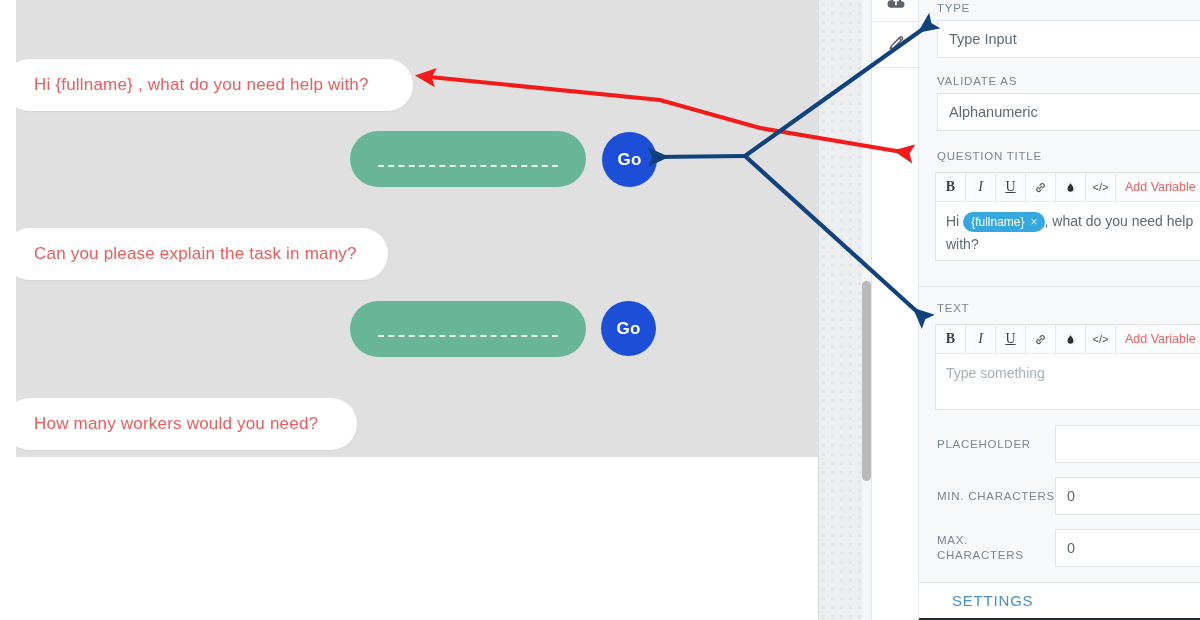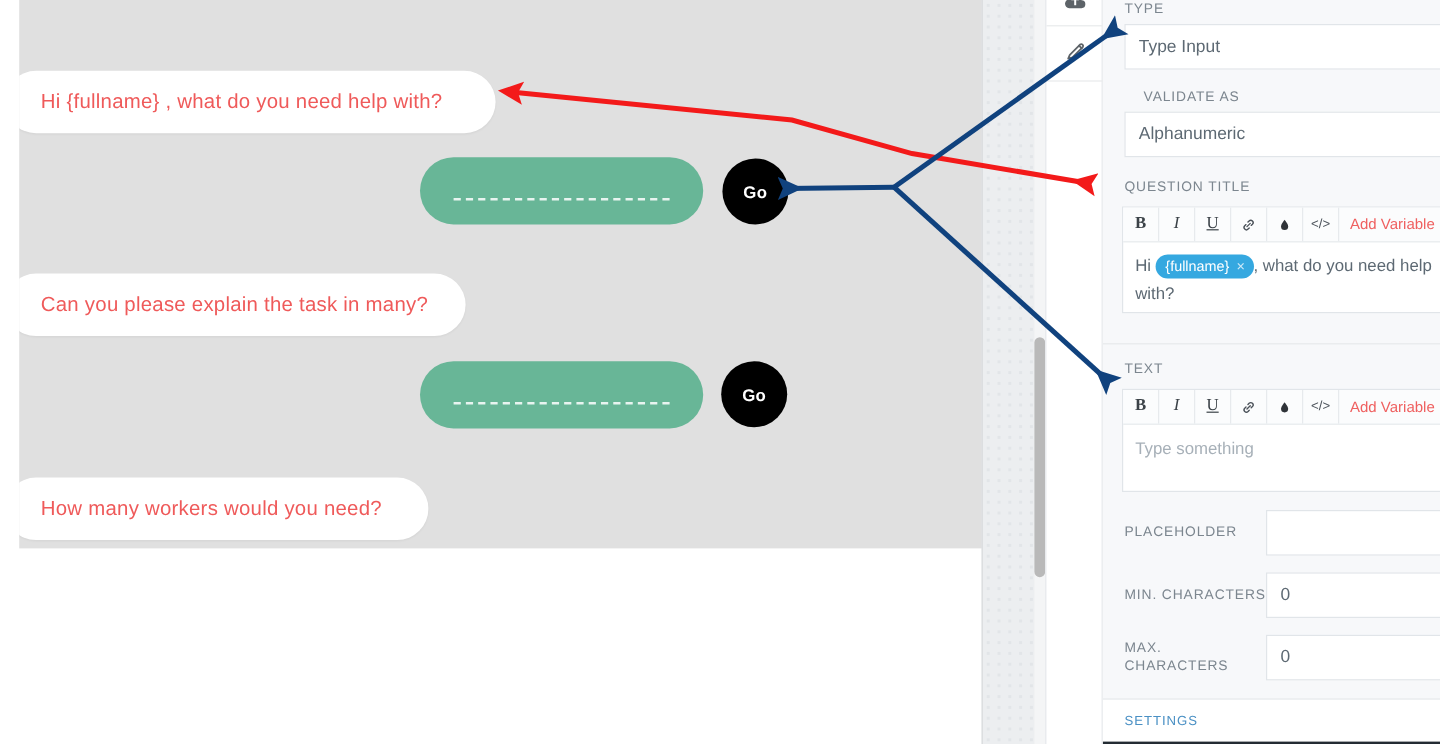--- a/index.html
+++ b/index.html
@@ -42,24 +42,24 @@
   .bubble-user .dashline {
     position: absolute;
     left: 28px; right: 28px; top: 34px;
     border-top: 2px dashed rgba(255,255,255,.85);
     height: 0;
   }
   .go-btn {
     position: absolute;
     width: 55px; height: 55px;
     border-radius: 50%;
-    background: #000000;
+    background: #1d4ed8;
     color: #ffffff;
     display: flex; align-items: center; justify-content: center;
-    font-size: 14px; font-weight: 600;
+    font-size: 17px; font-weight: 600;
     border: none; cursor: pointer;
     letter-spacing: .3px;
   }
 
   
   .dot-strip {
     position: absolute; left: 818px; top: 0;
     width: 50px; height: 620px;
     background-color: #eceef0;
     background-image: radial-gradient(#e2e5e8 1.4px, transparent 1.5px);
@@ -191,22 +191,22 @@
   .settings-bar {
     position: absolute; left: 0; bottom: 0;
     width: 281px; height: 38px;
     background: #ffffff;
     border-top: 1px solid #e3e6e9;
     border-bottom: 2px solid #232b33;
     display: flex; align-items: center;
     padding-left: 18px;
   }
   .settings-bar span {
-    color: #4a90c4; font-size: 11px; letter-spacing: .8px;
-    text-transform: uppercase; cursor: pointer;
+    color: #4a90c4; font-size: 15px; letter-spacing: .8px;
+    text-transform: uppercase; cursor: pointer; margin-left: 15px;
   }
 
   
   .anno {
     position: absolute; left: 0; top: 0;
     width: 1200px; height: 620px;
     pointer-events: none;
   }
 </style>
 </head>
@@ -271,21 +271,21 @@
     </div>
   </div>
 
   <div class="props">
 
     <div style="position:absolute;left:18px;top:2px;text-align:right;" class="field-label">TYPE</div>
     <div class="sel-box" style="position:absolute;left:18px;top:20px;width:300px;">
       <span>Type Input</span>
     </div>
 
-    <div style="position:absolute;left:34px;top:75px;text-align:right;" class="field-label">VALIDATE AS</div>
+    <div style="position:absolute;left:18px;top:75px;text-align:right;" class="field-label">VALIDATE AS</div>
     <div class="sel-box" style="position:absolute;left:18px;top:93px;width:300px;">
       <span>Alphanumeric</span>
     </div>
 
     <div style="position:absolute;left:18px;top:150px;" class="field-label">QUESTION TITLE</div>
     <div class="editor" style="position:absolute;left:16px;top:172px;width:302px;">
       <div class="editor-toolbar">
         <div class="tb-btn bold">B</div>
         <div class="tb-btn ital">I</div>
         <div class="tb-btn und">U</div>

